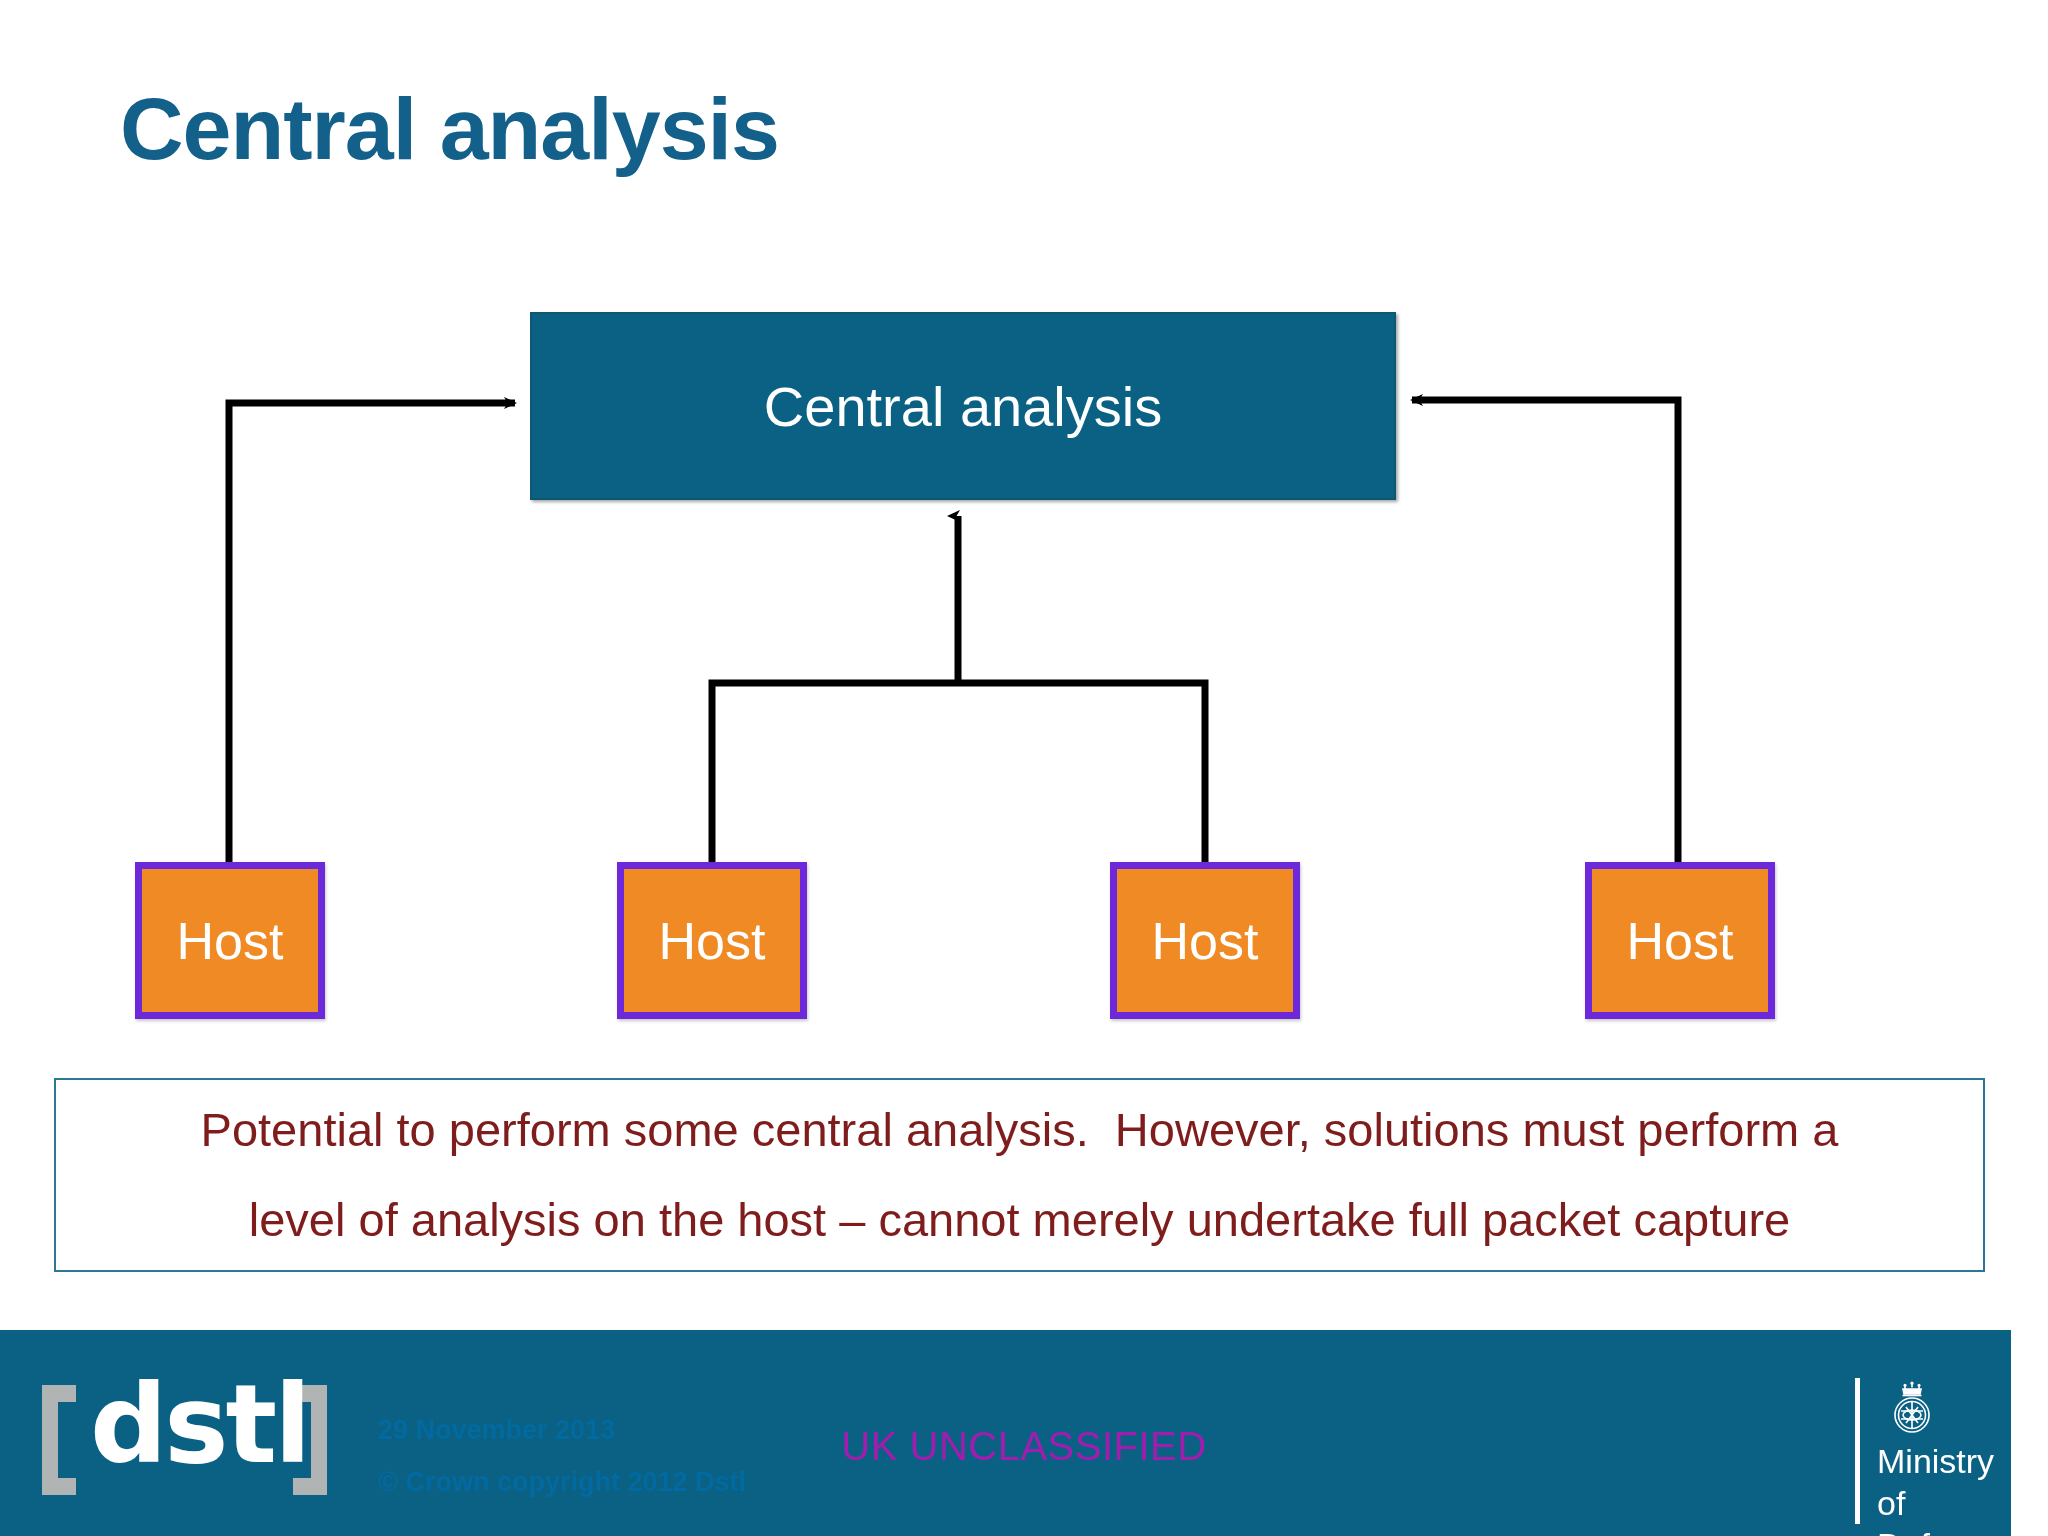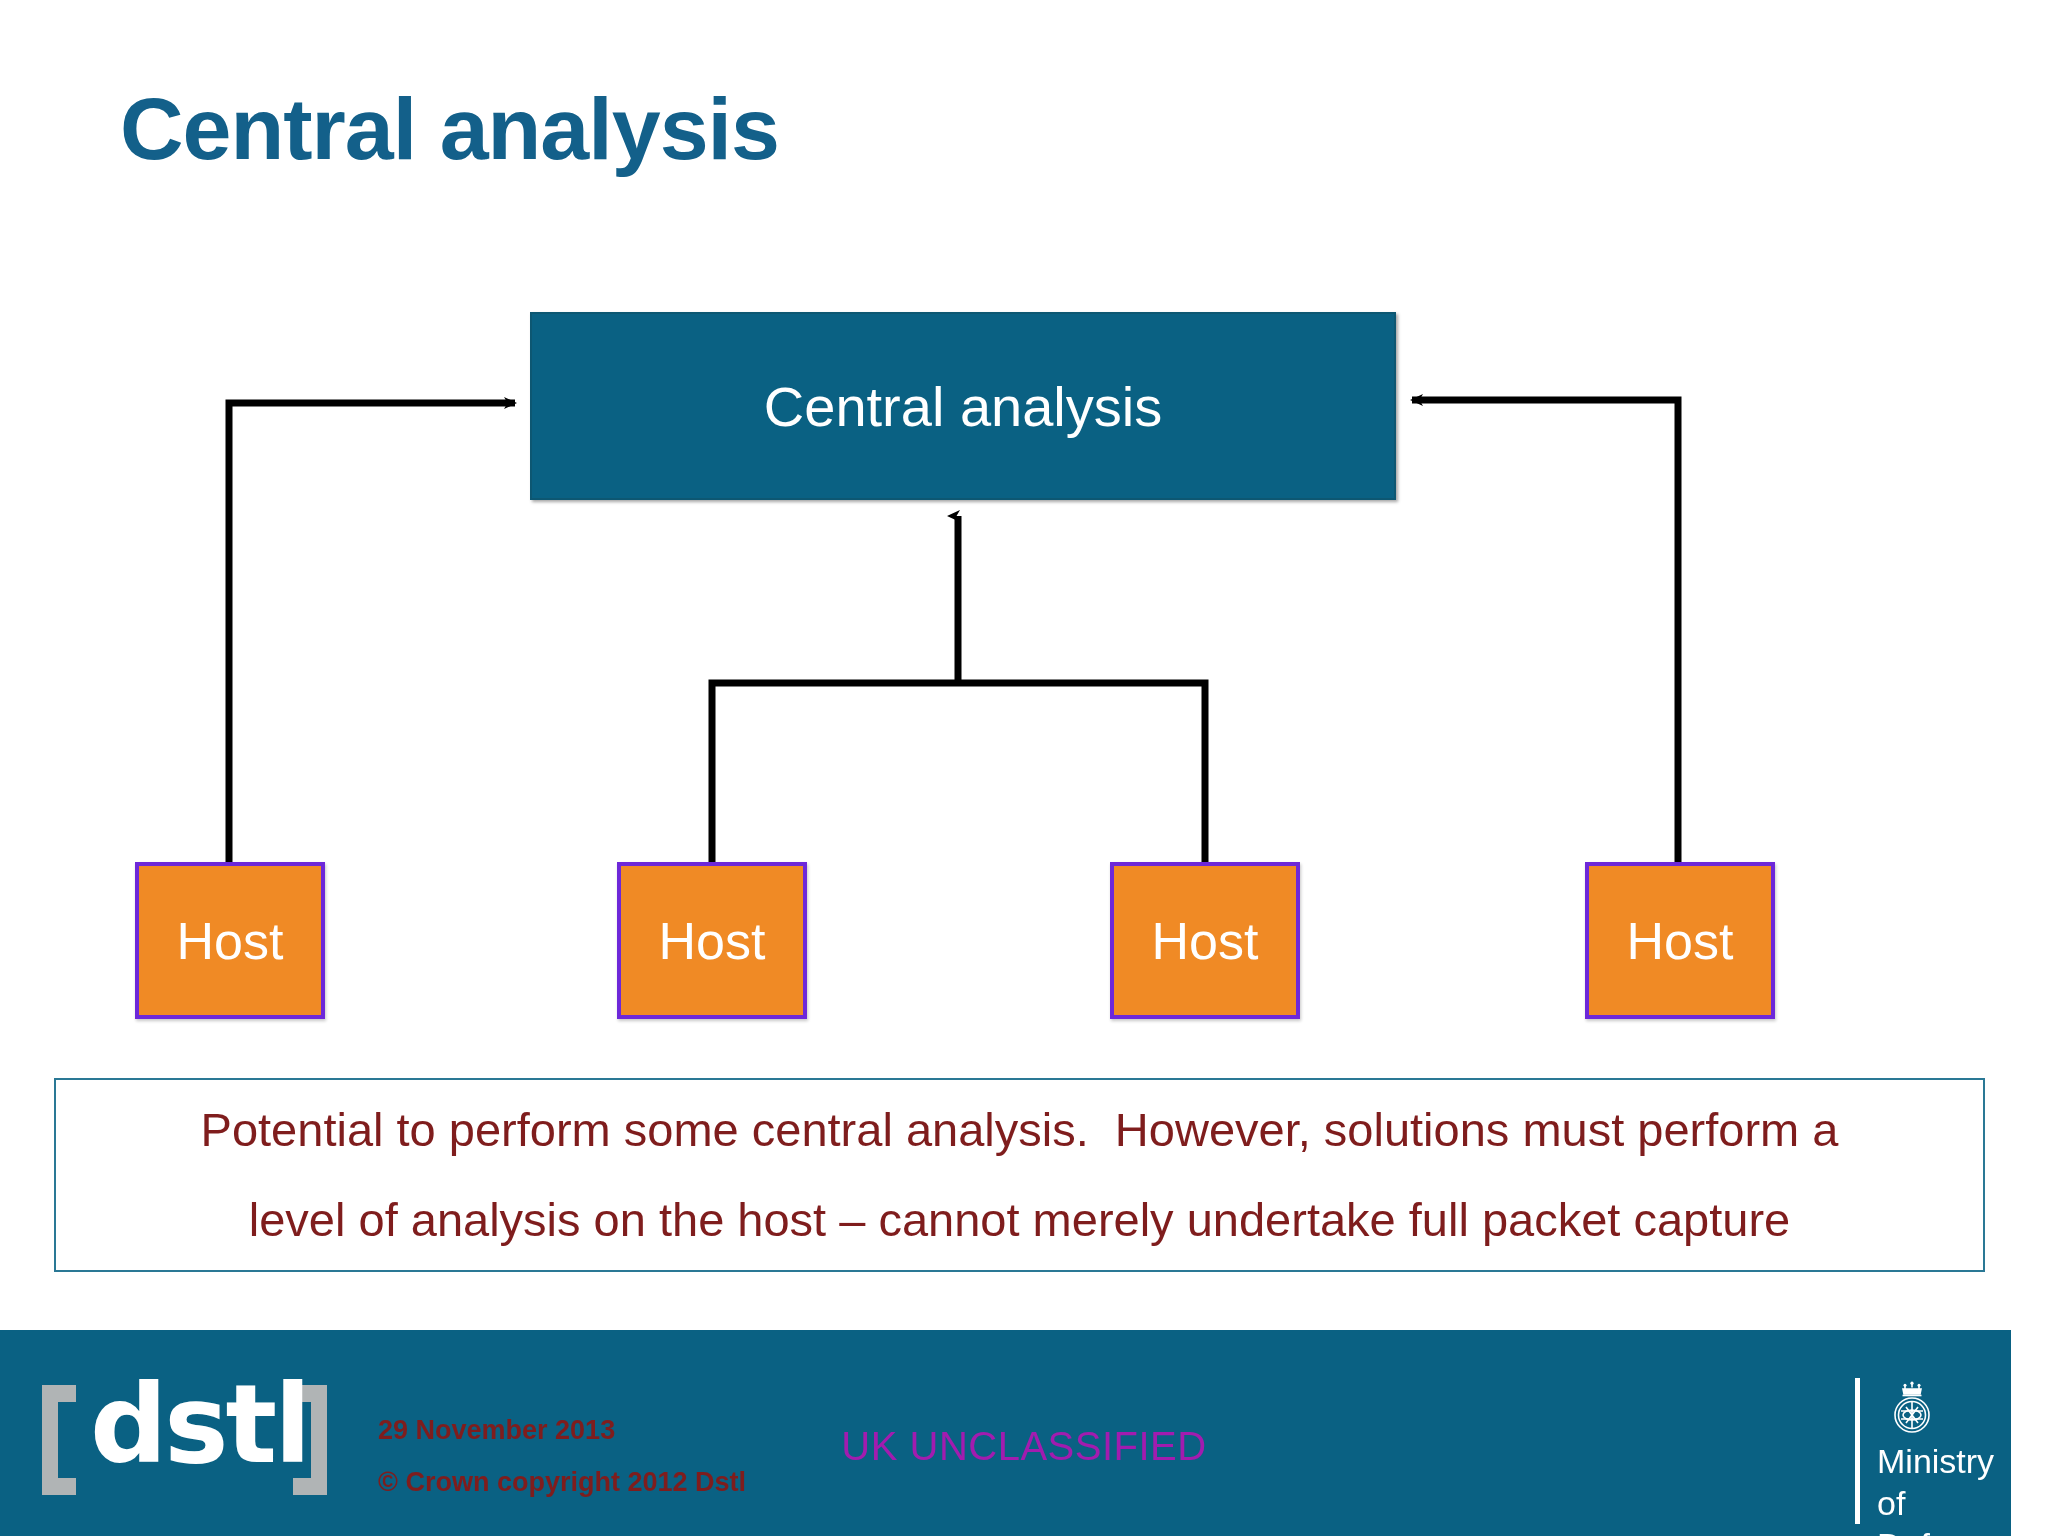--- a/index.html
+++ b/index.html
@@ -65,21 +65,21 @@
     font-size: 56px;
     font-weight: normal;
   }
 
   
   .host-node {
     top: 862px;
     width: 190px;
     height: 157px;
     background: #F08A25;
-    border: 4px solid #6d28d9;
+    border: 7px solid #6d28d9;
     box-shadow: 1px 2px 3px rgba(0,0,0,0.22);
     font-size: 52px;
   }
   #host-node-1 { left: 135px; }
   #host-node-2 { left: 617px; }
   #host-node-3 { left: 1110px; }
   #host-node-4 { left: 1585px; }
 
   
   #caption-box {
@@ -153,21 +153,21 @@
     color: #ffffff;
     letter-spacing: -3px;
     line-height: 1;
   }
 
   
   #footer-meta {
     position: absolute;
     left: 378px;
     top: 1404px;
-    color: #7f1d1d;
+    color: #0369a1;
     font-size: 27px;
     font-weight: bold;
     line-height: 52px;
   }
 
   #classification {
     position: absolute;
     left: 0;
     top: 1424px;
     width: 2048px;

